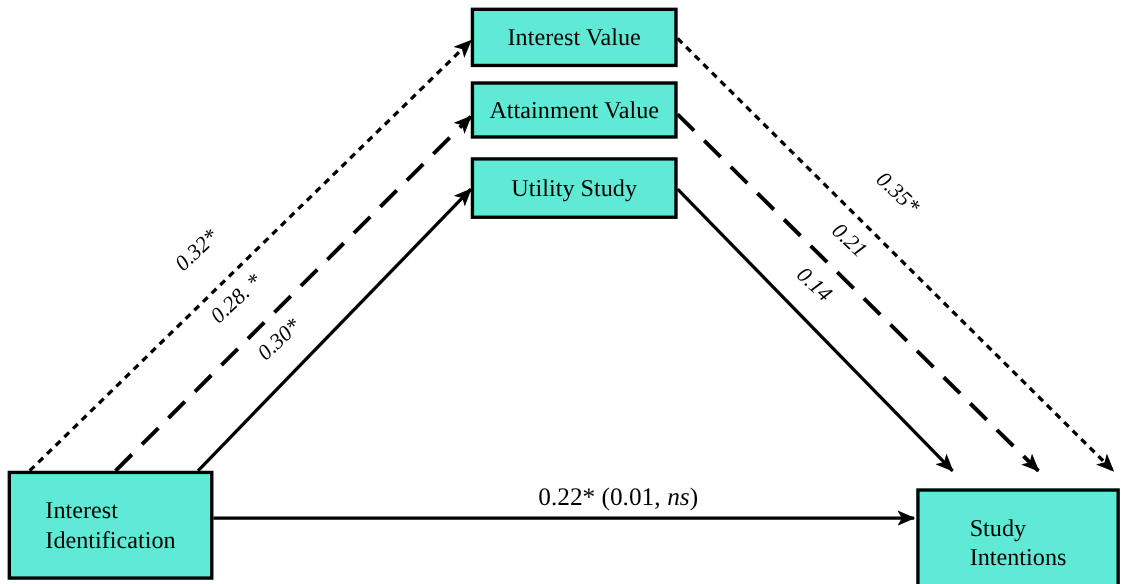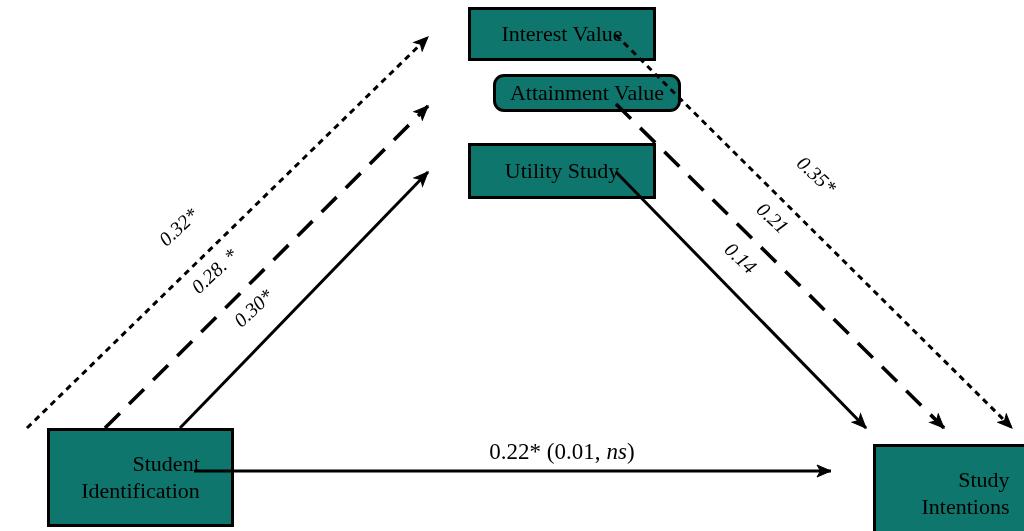--- a/index.html
+++ b/index.html
@@ -12,34 +12,33 @@
     width: 1024px;
     height: 531px;
     background: #ffffff;
     overflow: hidden;
     font-family: "Liberation Serif", serif;
   }
   .box {
     position: absolute;
     box-sizing: border-box;
     border: 3.5px solid #000000;
-    background: #0f766e;
+    background: #5eead4;
     display: flex;
     align-items: center;
     justify-content: center;
-    text-align: right;
+    text-align: left;
     font-size: 22px;
     line-height: 1.22;
     color: #000000;
     white-space: pre-line;
     z-index: 1;
-    margin-left: 40px;
   }
   .box-interest    { left: 428px; top: 7px;   width: 188px; height: 54px; }
-  .box-attainment  { left: 453px; top: 74px;  width: 188px; height: 38px; border-radius: 11px; }
+  .box-attainment  { left: 428px; top: 74px;  width: 188px; height: 52px; }
   .box-utility     { left: 428px; top: 143px; width: 188px; height: 56px; }
   .box-student     { left: 7px;   top: 428px; width: 187px; height: 99px; }
   .box-study       { left: 833px; top: 444px; width: 185px; height: 99px; }
   svg.lines {
     position: absolute;
     left: 0;
     top: 0;
     z-index: 2;
     pointer-events: none;
   }
@@ -67,21 +66,21 @@
   <div class="box box-interest">
     <span>Interest Value</span>
   </div>
   <div class="box box-attainment">
     <span>Attainment Value</span>
   </div>
   <div class="box box-utility">
     <span>Utility Study</span>
   </div>
   <div class="box box-student">
-    <span>Student
+    <span>Interest
 Identification</span>
   </div>
   <div class="box box-study">
     <span>Study
 Intentions</span>
   </div>
 
   <svg class="lines" width="1024" height="531" viewBox="0 0 1024 531">
     <defs>
       <marker id="arrowhead" viewBox="0 0 16 14" refX="15" refY="7" markerWidth="16" markerHeight="14" orient="auto" markerUnits="userSpaceOnUse">

